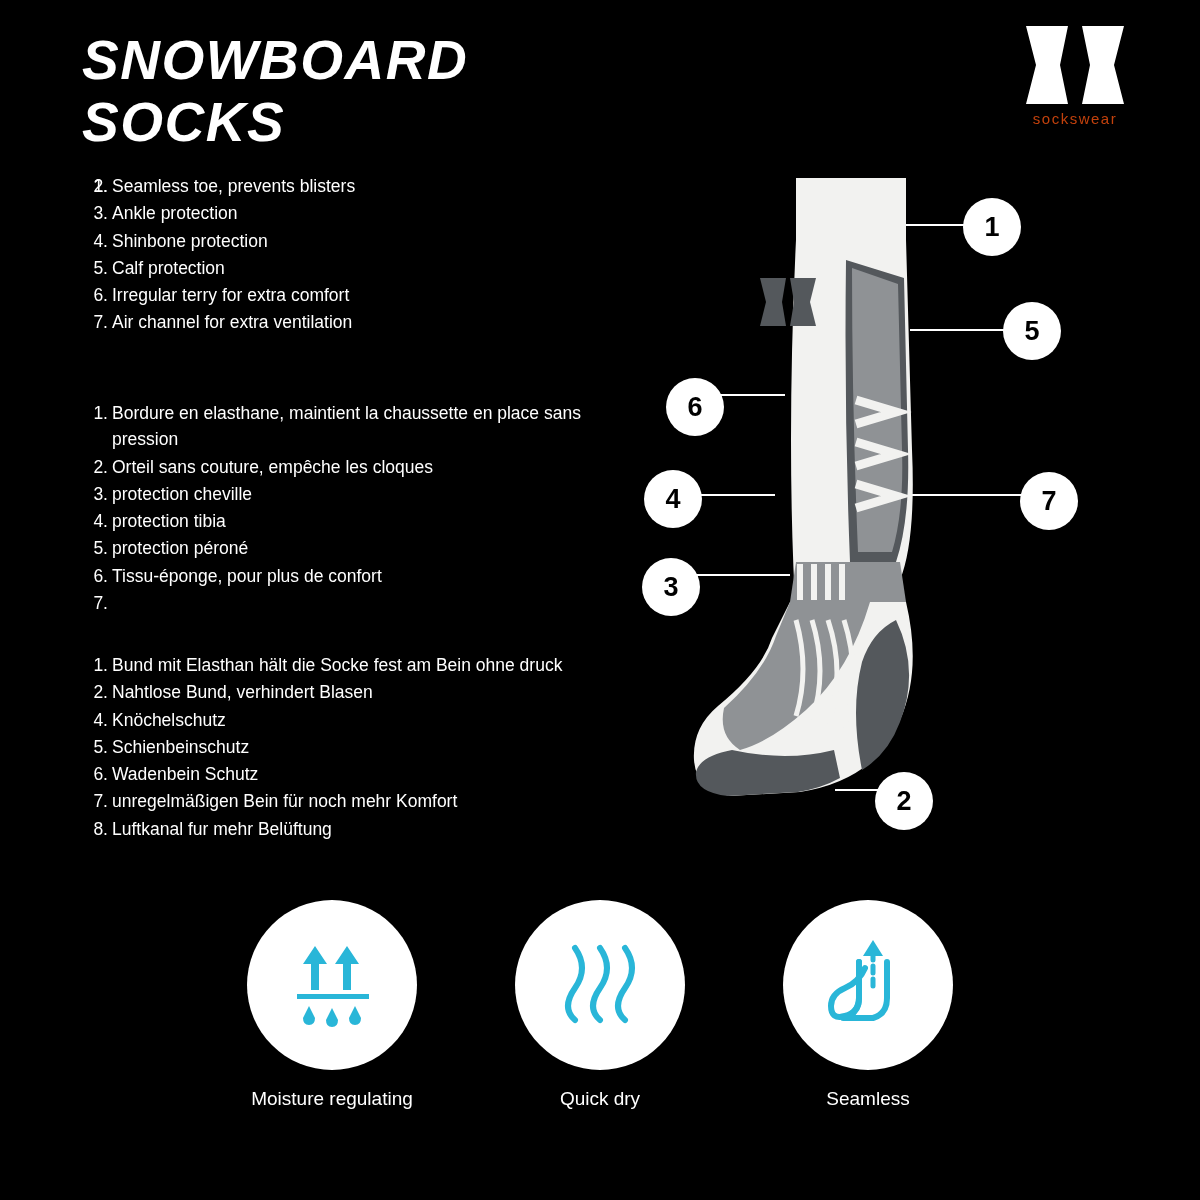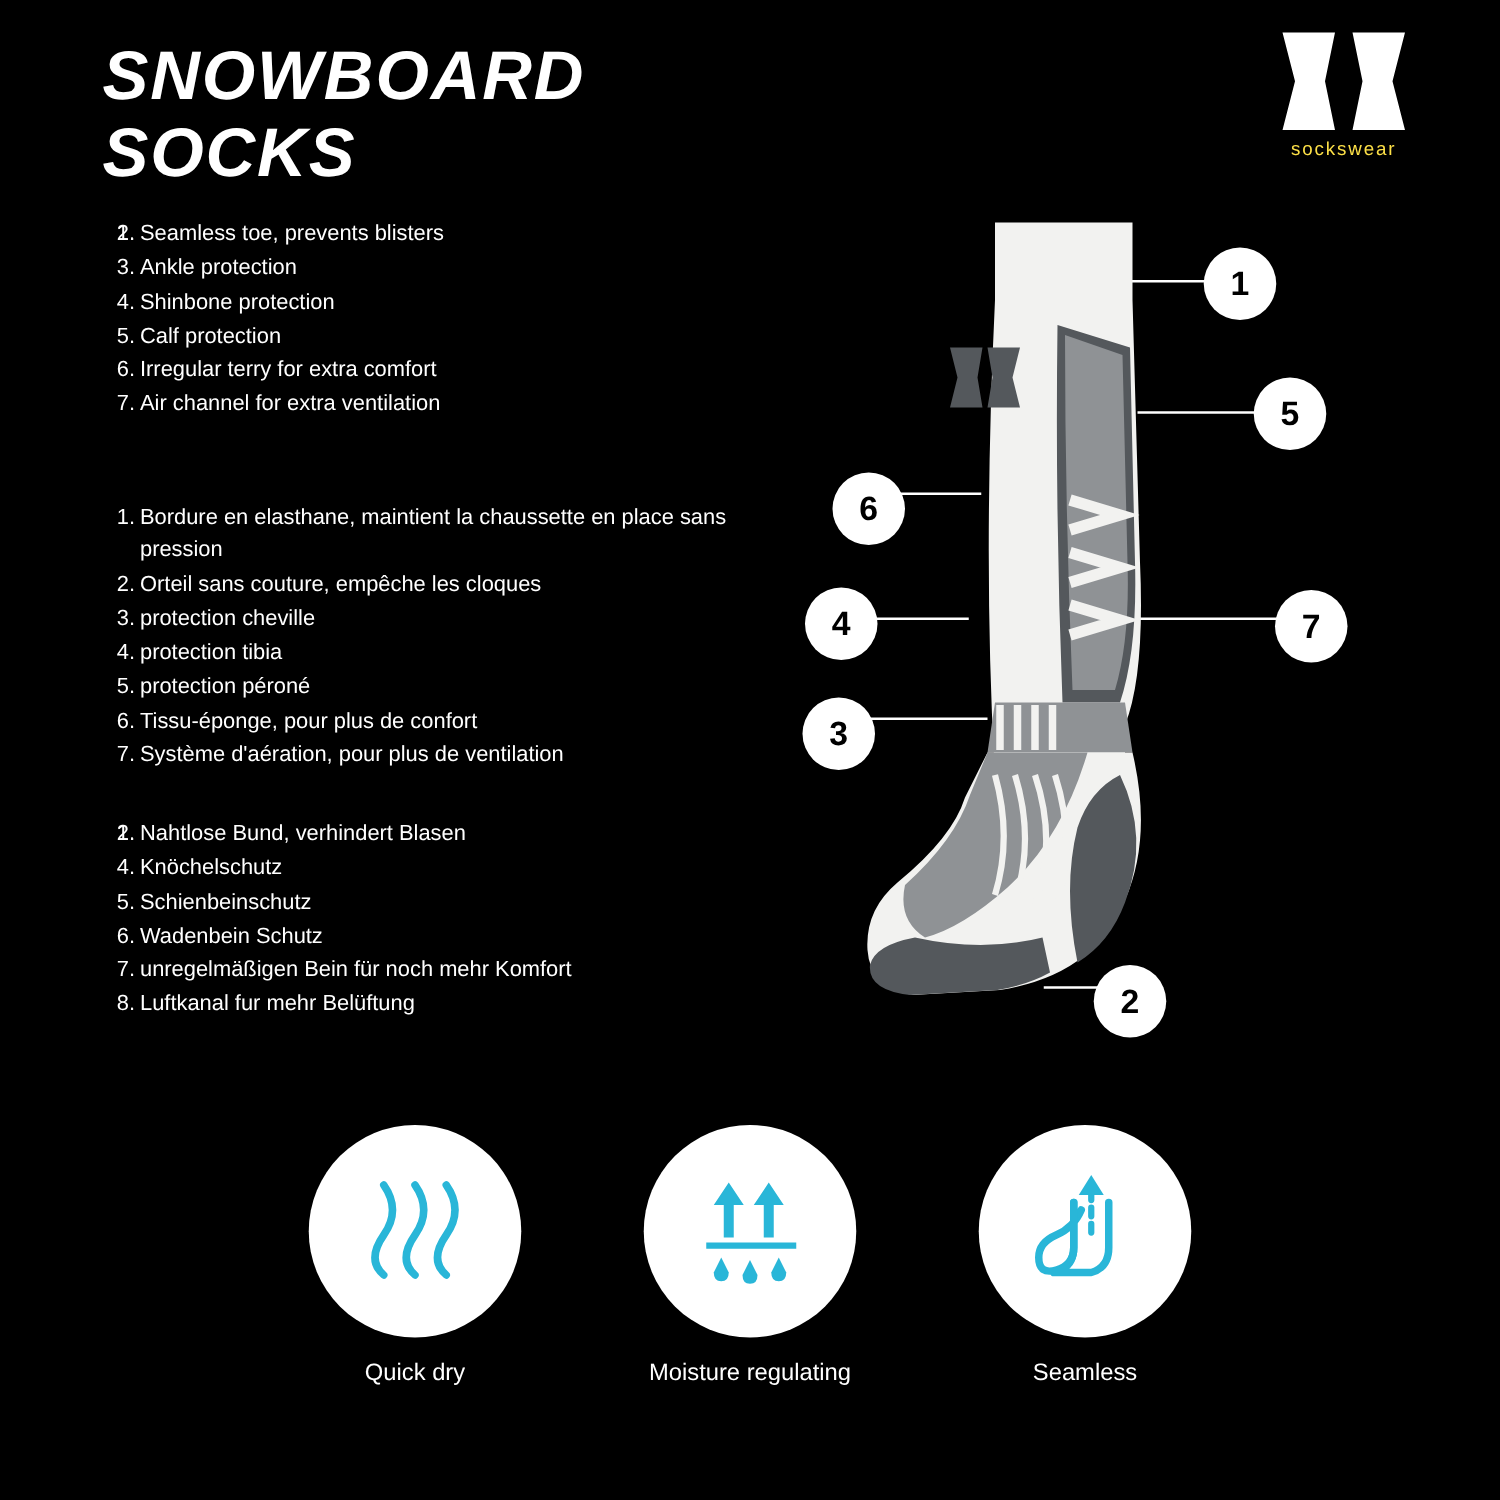--- a/index.html
+++ b/index.html
@@ -46,21 +46,21 @@
     display: inline-block;
   }
   #logo-reg {
     font-size: 10px;
     vertical-align: super;
     font-style: normal;
     font-weight: normal;
   }
   #logo-sub {
     font-size: 15px;
-    color: #fde047;
+    color: #c2410c;
     letter-spacing: 1.5px;
     margin-top: -2px;
   }
 
   
   .feature-list {
     position: absolute;
     left: 82px;
     width: 520px;
     font-size: 17.5px;
@@ -161,27 +161,27 @@
 </div>
 
 <div class="feature-list" id="list-fr">
   <ol>
     <li><span class="num">1.</span><span>Bordure en elasthane, maintient la chaussette en place sans pression</span></li>
     <li><span class="num">2.</span><span>Orteil sans couture, empêche les cloques</span></li>
     <li><span class="num">3.</span><span>protection cheville</span></li>
     <li><span class="num">4.</span><span>protection tibia</span></li>
     <li><span class="num">5.</span><span>protection péroné</span></li>
     <li><span class="num">6.</span><span>Tissu-éponge, pour plus de confort</span></li>
-    <li><span class="num">7.</span><span>Système d'aération, pour plus de ventilation</span></li>
+    <li><span class="num">7.</span></li>
   </ol>
 </div>
 
 <div class="feature-list" id="list-de">
   <ol>
-    <li><span class="num">1.</span></li>
+    <li><span class="num">1.</span><span>Bund mit Elasthan hält die Socke fest am Bein ohne druck</span></li>
     <li><span class="num">2.</span><span>Nahtlose Bund, verhindert Blasen</span></li>
     <li><span class="num">4.</span><span>Knöchelschutz</span></li>
     <li><span class="num">5.</span><span>Schienbeinschutz</span></li>
     <li><span class="num">6.</span><span>Wadenbein Schutz</span></li>
     <li><span class="num">7.</span><span>unregelmäßigen Bein für noch mehr Komfort</span></li>
     <li><span class="num">8.</span><span>Luftkanal fur mehr Belüftung</span></li>
   </ol>
 </div>
 
 <div id="sock-area">
@@ -245,35 +245,20 @@
 
 <div class="callout" style="left:963px; top:198px;">1</div>
 <div class="callout" style="left:1003px; top:302px;">5</div>
 <div class="callout" style="left:666px; top:378px;">6</div>
 <div class="callout" style="left:644px; top:470px;">4</div>
 <div class="callout" style="left:1020px; top:472px;">7</div>
 <div class="callout" style="left:642px; top:558px;">3</div>
 <div class="callout" style="left:875px; top:772px;">2</div>
 
 <div id="benefits">
-
-  <div class="benefit">
-    <div class="benefit-circle">
-      <span>
-        <svg width="110" height="110" viewBox="0 0 110 110">
-          <g fill="none" stroke="#29b6d8" stroke-width="6" stroke-linecap="round">
-            <path d="M30 20 Q44 40 30 60 Q16 80 30 92"></path>
-            <path d="M55 20 Q69 40 55 60 Q41 80 55 92"></path>
-            <path d="M80 20 Q94 40 80 60 Q66 80 80 92"></path>
-          </g>
-        </svg>
-      </span>
-    </div>
-    <div class="benefit-label">Quick dry</div>
-  </div>
 
   <div class="benefit">
     <div class="benefit-circle">
       <span>
         <svg width="110" height="110" viewBox="0 0 110 110">
           <g fill="#29b6d8">
             <polygon points="38,18 50,36 42,36 42,62 34,62 34,36 26,36"></polygon>
             <polygon points="70,18 82,36 74,36 74,62 66,62 66,36 58,36"></polygon>
           </g>
           <rect x="20" y="66" width="72" height="5" fill="#29b6d8"></rect>
@@ -281,20 +266,35 @@
             <path d="M32 78 L38 90 Q38 97 32 97 Q26 97 26 90 Z"></path>
             <path d="M55 80 L61 92 Q61 99 55 99 Q49 99 49 92 Z"></path>
             <path d="M78 78 L84 90 Q84 97 78 97 Q72 97 72 90 Z"></path>
           </g>
         </svg>
       </span>
     </div>
     <div class="benefit-label">Moisture regulating</div>
   </div>
 
+  <div class="benefit">
+    <div class="benefit-circle">
+      <span>
+        <svg width="110" height="110" viewBox="0 0 110 110">
+          <g fill="none" stroke="#29b6d8" stroke-width="6" stroke-linecap="round">
+            <path d="M30 20 Q44 40 30 60 Q16 80 30 92"></path>
+            <path d="M55 20 Q69 40 55 60 Q41 80 55 92"></path>
+            <path d="M80 20 Q94 40 80 60 Q66 80 80 92"></path>
+          </g>
+        </svg>
+      </span>
+    </div>
+    <div class="benefit-label">Quick dry</div>
+  </div>
+
 
   <div class="benefit">
     <div class="benefit-circle">
       <span>
         <svg width="110" height="110" viewBox="0 0 110 110">
           <path d="M46 34 L46 70 Q46 84 32 88 Q18 92 18 78 Q18 66 32 60 Q46 54 52 40" fill="none" stroke="#29b6d8" stroke-width="6" stroke-linecap="round" stroke-linejoin="round"></path>
           <path d="M46 34 L46 70 Q46 86 30 90 L60 90 Q74 86 74 70 L74 34" fill="none" stroke="#29b6d8" stroke-width="6" stroke-linecap="round" stroke-linejoin="round"></path>
           <line x1="60" y1="58" x2="60" y2="22" stroke="#29b6d8" stroke-width="5" stroke-dasharray="7 6" stroke-linecap="round"></line>
           <polygon points="60,12 70,28 50,28" fill="#29b6d8"></polygon>
         </svg>

